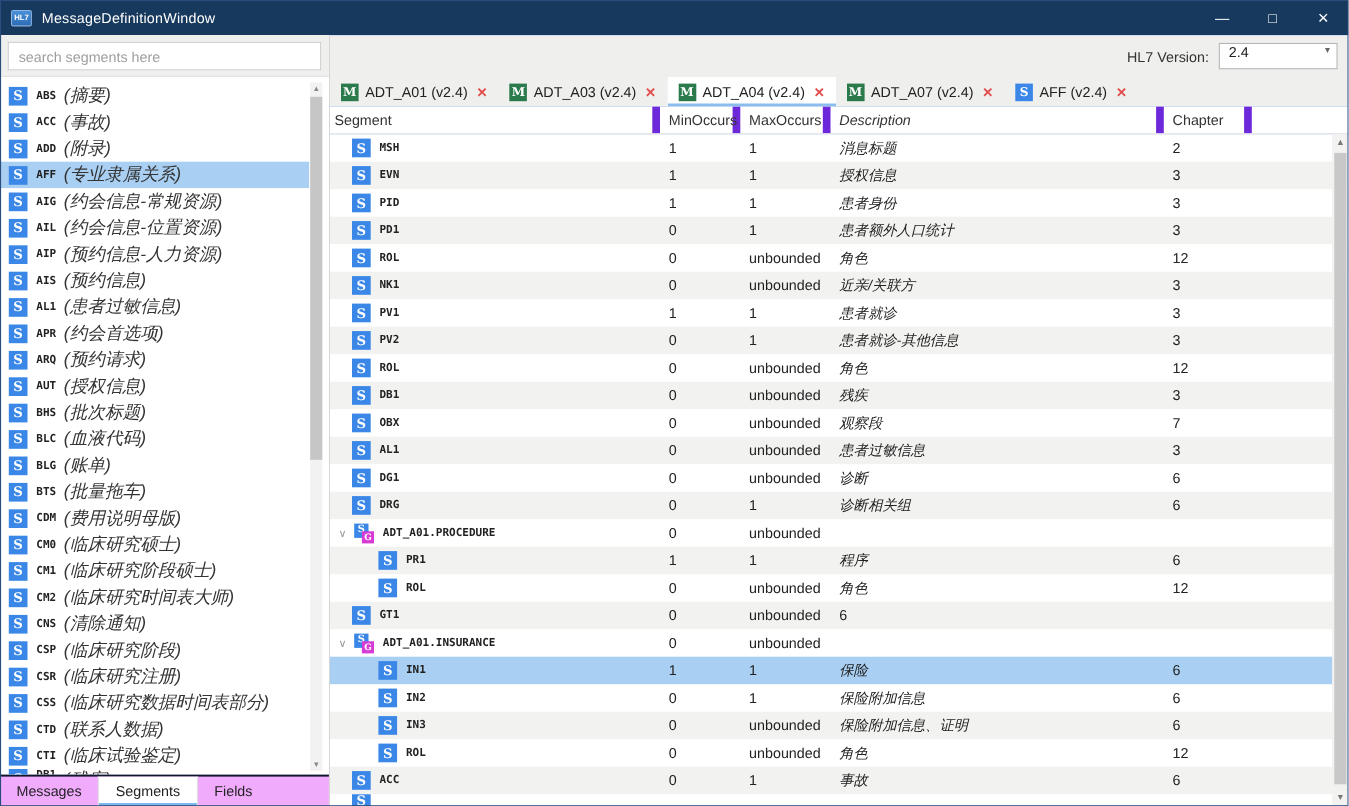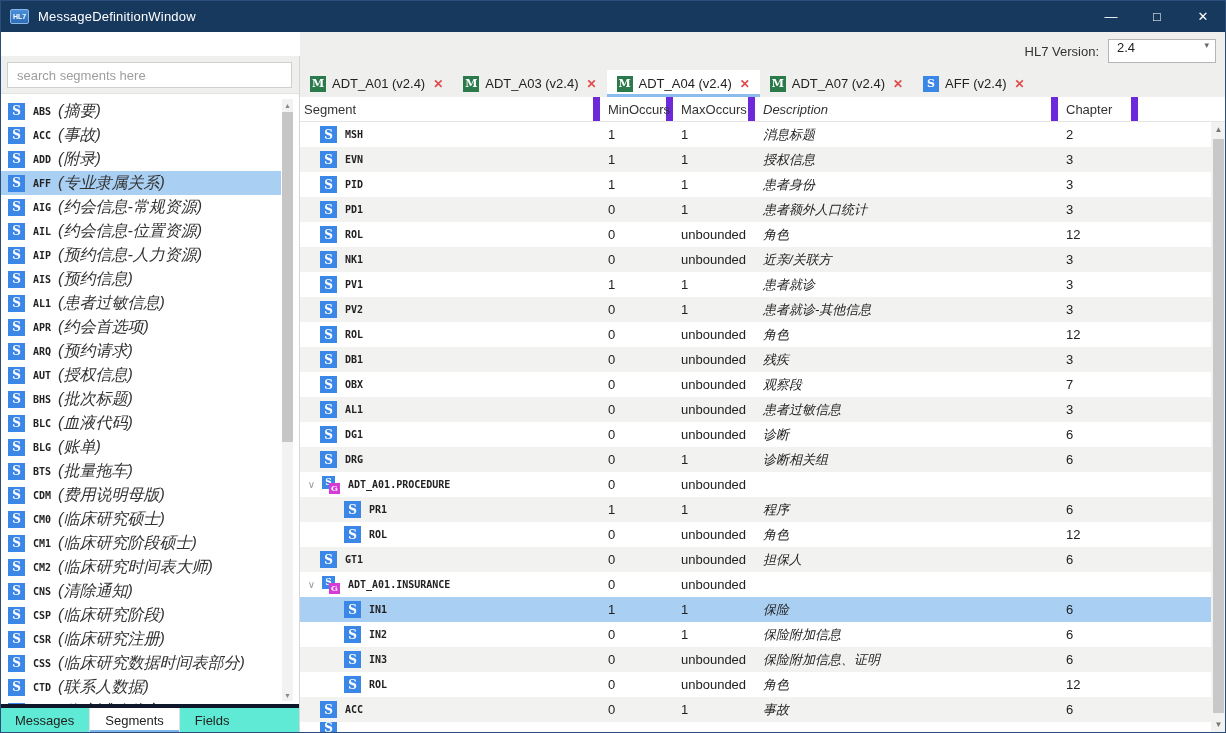--- a/index.html
+++ b/index.html
@@ -16,41 +16,41 @@
               display:flex; align-items:center; justify-content:center; color:#fff; }
   .title { font-size:13px; letter-spacing:.2px; }
   .win-btns { margin-left:auto; display:flex; height:100%; }
   .win-btn { width:46px; height:100%; display:flex; align-items:center; justify-content:center;
              font-size:13px; color:#fff; }
 
   
   .content { display:flex; height:701px; }
 
   
-  .sidebar { width:300px; border-right:1px solid #D6D6D6; display:flex; flex-direction:column; background:#fff;margin-top:24px; }
+  .sidebar { width:300px; border-right:1px solid #D6D6D6; display:flex; flex-direction:column; background:#fff; }
   .sb-toolbar { height:38px; background:#EFEFED; padding:6px 7px; border-bottom:1px solid #E3E3E3; }
   .search { width:100%; height:26px; border:1px solid #CFCFCF; font-size:13px; padding:0 9px; color:#333;
             outline:none; font-family:"Liberation Sans",sans-serif; }
   .search::placeholder { color:#9E9E9E; }
   .sb-list { flex:1; position:relative; overflow:hidden; padding-top:5px; background:#fff; }
   .sb-item { height:24px; display:flex; align-items:center; padding-left:8px; width:281px; }
   .sb-item.sel { background:#A9CFF2; }
   .sb-item.partial { height:10px; overflow:hidden; align-items:flex-start; }
   .s-icon { width:17px; height:17px; background:#3A87E8; color:#fff; font-weight:bold; font-size:12px;
             display:inline-flex; align-items:center; justify-content:center; margin-right:8px; flex:none;
             font-family:"DejaVu Serif", serif; }
   .code { font-family:"DejaVu Sans Mono", monospace; font-weight:bold; font-size:10px; color:#222; margin-right:7px; white-space:nowrap; }
   .desc { font-style:italic; font-size:16px; color:#333; white-space:nowrap; }
 
   .sb-scroll { position:absolute; top:5px; right:6px; width:11px; bottom:3px; background:#F2F2F2; z-index:5; }
   .sb-scroll .arr { height:12px; display:flex; align-items:center; justify-content:center; font-size:7px; color:#888; }
   .sb-scroll .arr.dn { position:absolute; bottom:0; left:0; right:0; }
   .sb-thumb { position:absolute; top:13px; height:330px; left:0; right:0; background:#C6C6C6; }
 
-  .sb-tabs { height:29px; background:#5eead4; border-top:4px solid #0f172a; display:flex; font-size:13px; }
+  .sb-tabs { height:29px; background:#f0abfc; border-top:2px solid #0f172a; display:flex; font-size:13px; }
   .sb-tab { padding:0 15px; display:flex; align-items:center; color:#222; }
   .sb-tab.active { background:#fff; border-left:1px solid #E0E0E0; border-right:1px solid #E0E0E0;
                    box-shadow:inset 0 -3px 0 #7FB5EF; }
 
   
   .main { flex:1; display:flex; flex-direction:column; position:relative; background:#3b82f6; }
   .m-toolbar { height:38px; background:#EFEFED; display:flex; align-items:center; justify-content:flex-end; padding-right:10px; }
   .hl7-label { font-size:13px; color:#333; margin-right:9px; }
   .hl7-select { width:108px; height:24px; background:#fff; border:1px solid #B5B5B5; display:flex;
                 align-items:flex-start; padding-left:8px; font-size:13px; color:#222; }
@@ -497,21 +497,20 @@
           <div class="cell col-chap">12</div>
           <div class="cell col-x"></div>
         </div>
         <div class="t-row alt">
           <div class="cell col-seg seg ind0">
             <span class="s-icon">S</span>
             <span class="code">GT1</span>
           </div>
           <div class="cell col-min">0</div>
           <div class="cell col-max">unbounded</div>
-          <div class="cell col-desc">担保人</div>
           <div class="cell col-chap">6</div>
           <div class="cell col-x"></div>
         </div>
         <div class="t-row">
           <div class="cell col-seg seg">
             <span class="chev">∨</span>
             <span class="g-icon">
               <span class="gs">S</span>
               <span class="gg">G</span>
             </span>

